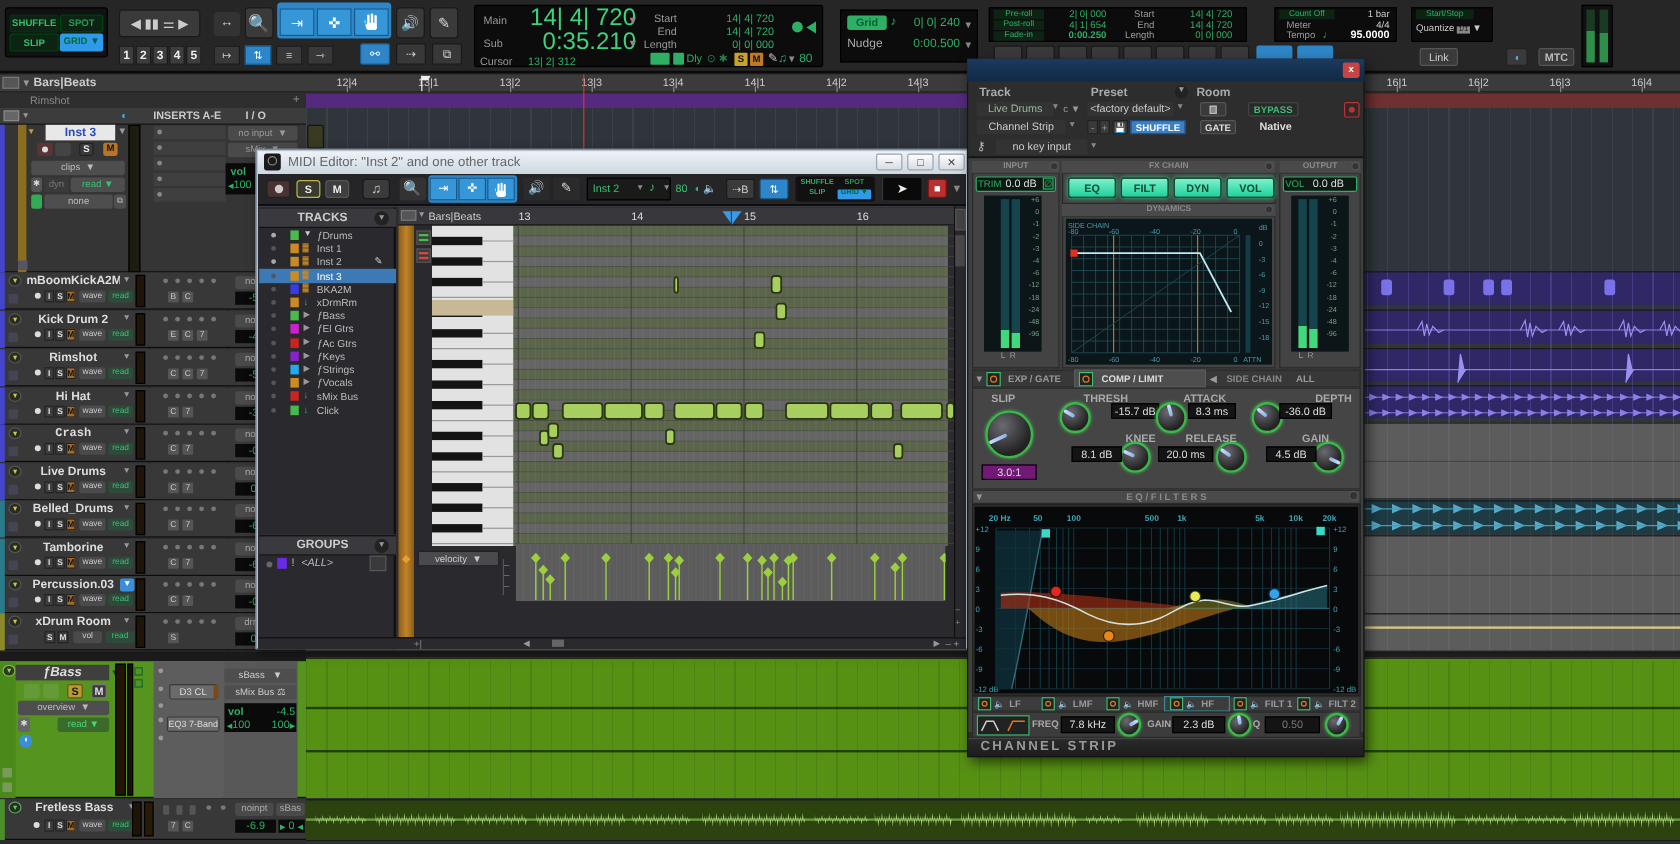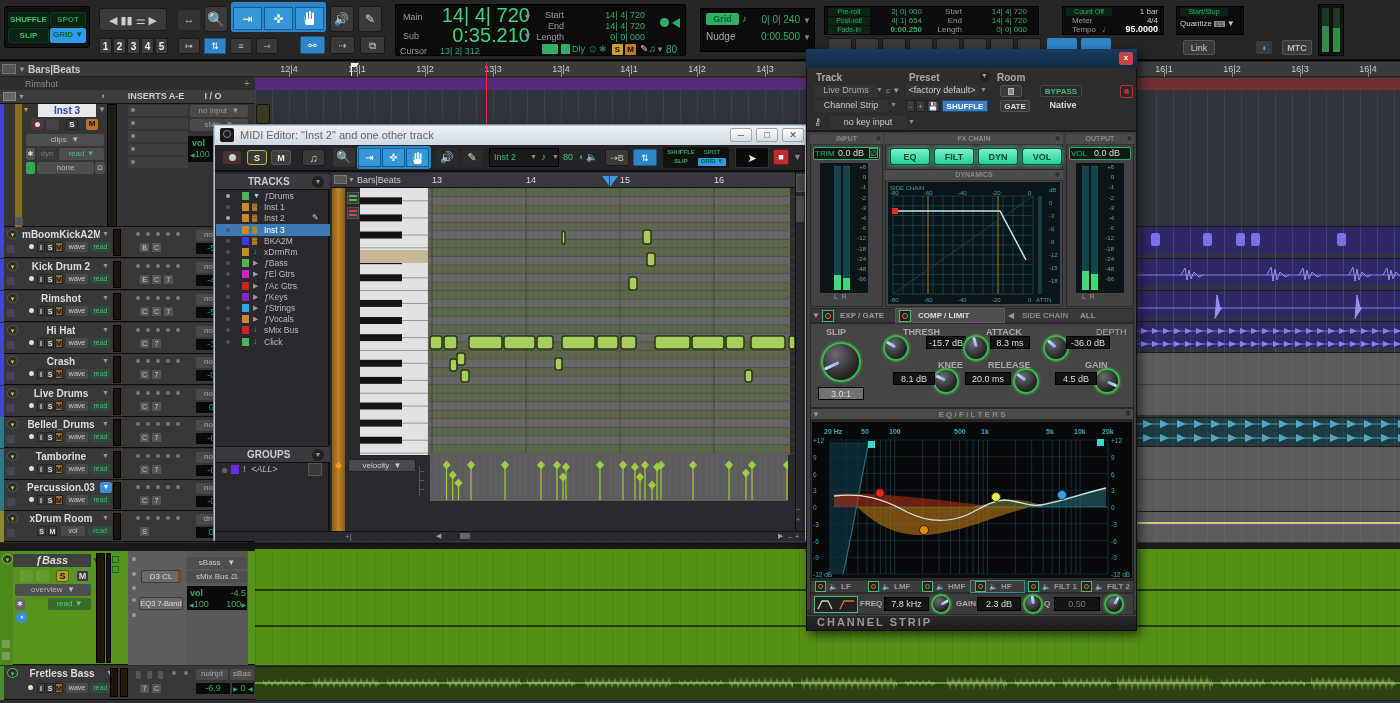--- a/index.html
+++ b/index.html
@@ -437,21 +437,21 @@
 <div style="position:absolute;left:166px;top:328px;width:4px;height:4px;background:#777;border-radius:50%;"></div>
 <div style="position:absolute;left:176px;top:328px;width:4px;height:4px;background:#777;border-radius:50%;"></div>
 <div style="position:absolute;left:140px;top:339px;width:9px;height:9px;background:#555;border-radius:1px;color:#ccc;font-size:7px;text-align:center;line-height:9px;">C</div>
 <div style="position:absolute;left:152px;top:339px;width:9px;height:9px;background:#555;border-radius:1px;color:#ccc;font-size:7px;text-align:center;line-height:9px;">7</div>
 <div style="position:absolute;left:196px;top:326px;width:38px;height:11px;background:#4a4a4a;border-radius:2px;color:#aaa;font-size:8px;text-align:center;line-height:10px;">noinpt</div>
 <div style="position:absolute;left:196px;top:339px;width:38px;height:11px;background:#0a0a0a;color:#2fae66;font-size:9px;text-align:center;line-height:11px;">-3.0</div>
 <div style="position:absolute;left:7px;top:341px;width:8px;height:8px;background:#445;border-radius:1px;"></div>
 <div style="position:absolute;left:0;top:354px;width:255px;height:31px;background:#383838;border-bottom:1px solid #0d0d0d;"></div>
 <div style="position:absolute;left:0;top:354px;width:4px;height:31px;background:#4444cc;"></div>
 <div style="position:absolute;left:7px;top:356px;width:11px;height:10px;background:#2a2a2a;border:1px solid #555;border-radius:50%;color:#cc3;font-size:7px;text-align:center;line-height:9px;">▾</div>
-<div style="position:absolute;left:22px;top:356px;width:78px;color:#ddd;font-size:10px;font-weight:bold;text-align:center;white-space:nowrap;overflow:hidden;">Crash</div>
+<div style="position:absolute;left:22px;top:356px;width:78px;color:#ddd;font-size:10px;font-weight:bold;text-align:center;white-space:nowrap;overflow:hidden;font-family:Liberation Mono, monospace;">Crash</div>
 <div style="position:absolute;left:102px;top:357px;color:#999;font-size:7px;">▼</div>
 <div style="position:absolute;left:29px;top:371px;width:5px;height:5px;background:#ddd;border-radius:50%;"></div>
 <div style="position:absolute;left:37px;top:369px;width:8px;height:10px;background:#3f3f3f;border:1px solid #222;color:#ddd;font-size:7px;font-weight:bold;text-align:center;line-height:9px;">I</div>
 <div style="position:absolute;left:46px;top:369px;width:8px;height:10px;background:#3f3f3f;border:1px solid #222;color:#ddd;font-size:7px;font-weight:bold;text-align:center;line-height:9px;">S</div>
 <div style="position:absolute;left:55px;top:369px;width:8px;height:10px;background:#a06a28;border:1px solid #222;color:#111;font-size:7px;font-weight:bold;text-align:center;line-height:9px;">M</div>
 <div style="position:absolute;left:66px;top:369px;width:22px;height:10px;background:#4a4a4a;border-radius:2px;color:#ccc;font-size:7px;text-align:center;line-height:9px;">wave</div>
 <div style="position:absolute;left:90px;top:369px;width:21px;height:10px;background:#2d4a3a;border-radius:2px;color:#3cbf72;font-size:7px;text-align:center;line-height:9px;">read</div>
 <div style="position:absolute;left:113px;top:356px;width:8px;height:27px;background:#1e1408;border:1px solid #000;"></div>
 <div style="position:absolute;left:136px;top:359px;width:4px;height:4px;background:#777;border-radius:50%;"></div>
 <div style="position:absolute;left:146px;top:359px;width:4px;height:4px;background:#777;border-radius:50%;"></div>
@@ -1246,38 +1246,38 @@
 <div style="position:absolute;left:918px;top:311px;color:#ddd;font-size:8px;font-weight:bold;">COMP / LIMIT</div>
 <div style="position:absolute;left:1008px;top:311px;color:#999;font-size:8px;">◀</div>
 <div style="position:absolute;left:1022px;top:311px;color:#888;font-size:8px;font-weight:bold;">SIDE CHAIN</div>
 <div style="position:absolute;left:1080px;top:311px;color:#999;font-size:8px;font-weight:bold;">ALL</div>
 <div style="position:absolute;left:810px;top:323px;width:324px;height:85px;background:#454545;border:1px solid #2a2a2a;"></div>
 <div style="position:absolute;left:821px;top:342px;width:40px;height:40px;border-radius:50%;background:radial-gradient(circle at 35% 30%,#6a6a72,#222 70%);border:2px solid #3cb84a;box-shadow:0 0 3px #3cb84a;"></div>
 <div style="position:absolute;left:821px;top:342px;width:40px;height:40px;border-radius:50%;transform:rotate(-115deg);">
     <div style="position:absolute;left:calc(50% - 1.5px);top:2px;width:3px;height:16px;background:linear-gradient(#cfe0ff,#8ab0e8);border-radius:2px;"></div>
   </div>
 <div style="position:absolute;left:826px;top:327px;color:#aaa;font-size:9px;font-weight:bold;">SLIP</div>
-<div style="position:absolute;left:818px;top:387px;width:46px;height:13px;background:#737373;border:1px solid #000;color:#ddd;font-size:9px;text-align:center;line-height:12px;">3.0:1</div>
+<div style="position:absolute;left:818px;top:387px;width:46px;height:13px;background:#701a75;border:1px solid #000;color:#ddd;font-size:9px;text-align:center;line-height:12px;">3.0:1</div>
 <div style="position:absolute;left:883px;top:335px;width:26px;height:26px;border-radius:50%;background:radial-gradient(circle at 35% 30%,#6a6a72,#222 70%);border:2px solid #3cb84a;box-shadow:0 0 3px #3cb84a;"></div>
 <div style="position:absolute;left:883px;top:335px;width:26px;height:26px;border-radius:50%;transform:rotate(-60deg);">
     <div style="position:absolute;left:calc(50% - 1.5px);top:2px;width:3px;height:10px;background:linear-gradient(#cfe0ff,#8ab0e8);border-radius:2px;"></div>
   </div>
 <div style="position:absolute;left:903px;top:327px;color:#aaa;font-size:9px;font-weight:bold;">THRESH</div>
 <div style="position:absolute;left:926px;top:336px;width:40px;height:13px;background:#141414;border:1px solid #000;color:#ddd;font-size:9px;text-align:center;line-height:12px;">-15.7 dB</div>
 <div style="position:absolute;left:963px;top:335px;width:26px;height:26px;border-radius:50%;background:radial-gradient(circle at 35% 30%,#6a6a72,#222 70%);border:2px solid #3cb84a;box-shadow:0 0 3px #3cb84a;"></div>
 <div style="position:absolute;left:963px;top:335px;width:26px;height:26px;border-radius:50%;transform:rotate(-15deg);">
     <div style="position:absolute;left:calc(50% - 1.5px);top:2px;width:3px;height:10px;background:linear-gradient(#cfe0ff,#8ab0e8);border-radius:2px;"></div>
   </div>
 <div style="position:absolute;left:986px;top:327px;color:#aaa;font-size:9px;font-weight:bold;">ATTACK</div>
 <div style="position:absolute;left:990px;top:336px;width:40px;height:13px;background:#141414;border:1px solid #000;color:#ddd;font-size:9px;text-align:center;line-height:12px;">8.3 ms</div>
 <div style="position:absolute;left:1043px;top:335px;width:26px;height:26px;border-radius:50%;background:radial-gradient(circle at 35% 30%,#6a6a72,#222 70%);border:2px solid #3cb84a;box-shadow:0 0 3px #3cb84a;"></div>
 <div style="position:absolute;left:1043px;top:335px;width:26px;height:26px;border-radius:50%;transform:rotate(-50deg);">
     <div style="position:absolute;left:calc(50% - 1.5px);top:2px;width:3px;height:10px;background:linear-gradient(#cfe0ff,#8ab0e8);border-radius:2px;"></div>
   </div>
-<div style="position:absolute;left:1064px;top:327px;color:#aaa;font-size:9px;font-weight:normal;padding-left:32px;">DEPTH</div>
+<div style="position:absolute;left:1064px;top:327px;color:#aaa;font-size:9px;font-weight:bold;padding-left:32px;">DEPTH</div>
 <div style="position:absolute;left:1066px;top:336px;width:44px;height:13px;background:#141414;border:1px solid #000;color:#ddd;font-size:9px;text-align:center;line-height:12px;">-36.0 dB</div>
 <div style="position:absolute;left:933px;top:368px;width:26px;height:26px;border-radius:50%;background:radial-gradient(circle at 35% 30%,#6a6a72,#222 70%);border:2px solid #3cb84a;box-shadow:0 0 3px #3cb84a;"></div>
 <div style="position:absolute;left:933px;top:368px;width:26px;height:26px;border-radius:50%;transform:rotate(-65deg);">
     <div style="position:absolute;left:calc(50% - 1.5px);top:2px;width:3px;height:10px;background:linear-gradient(#cfe0ff,#8ab0e8);border-radius:2px;"></div>
   </div>
 <div style="position:absolute;left:918px;top:360px;color:#aaa;font-size:9px;font-weight:bold;padding-left:20px;">KNEE</div>
 <div style="position:absolute;left:893px;top:372px;width:42px;height:13px;background:#141414;border:1px solid #000;color:#ddd;font-size:9px;text-align:center;line-height:12px;">8.1 dB</div>
 <div style="position:absolute;left:1013px;top:368px;width:26px;height:26px;border-radius:50%;background:radial-gradient(circle at 35% 30%,#6a6a72,#222 70%);border:2px solid #3cb84a;box-shadow:0 0 3px #3cb84a;"></div>
 <div style="position:absolute;left:1013px;top:368px;width:26px;height:26px;border-radius:50%;transform:rotate(-55deg);">
     <div style="position:absolute;left:calc(50% - 1.5px);top:2px;width:3px;height:10px;background:linear-gradient(#cfe0ff,#8ab0e8);border-radius:2px;"></div>

